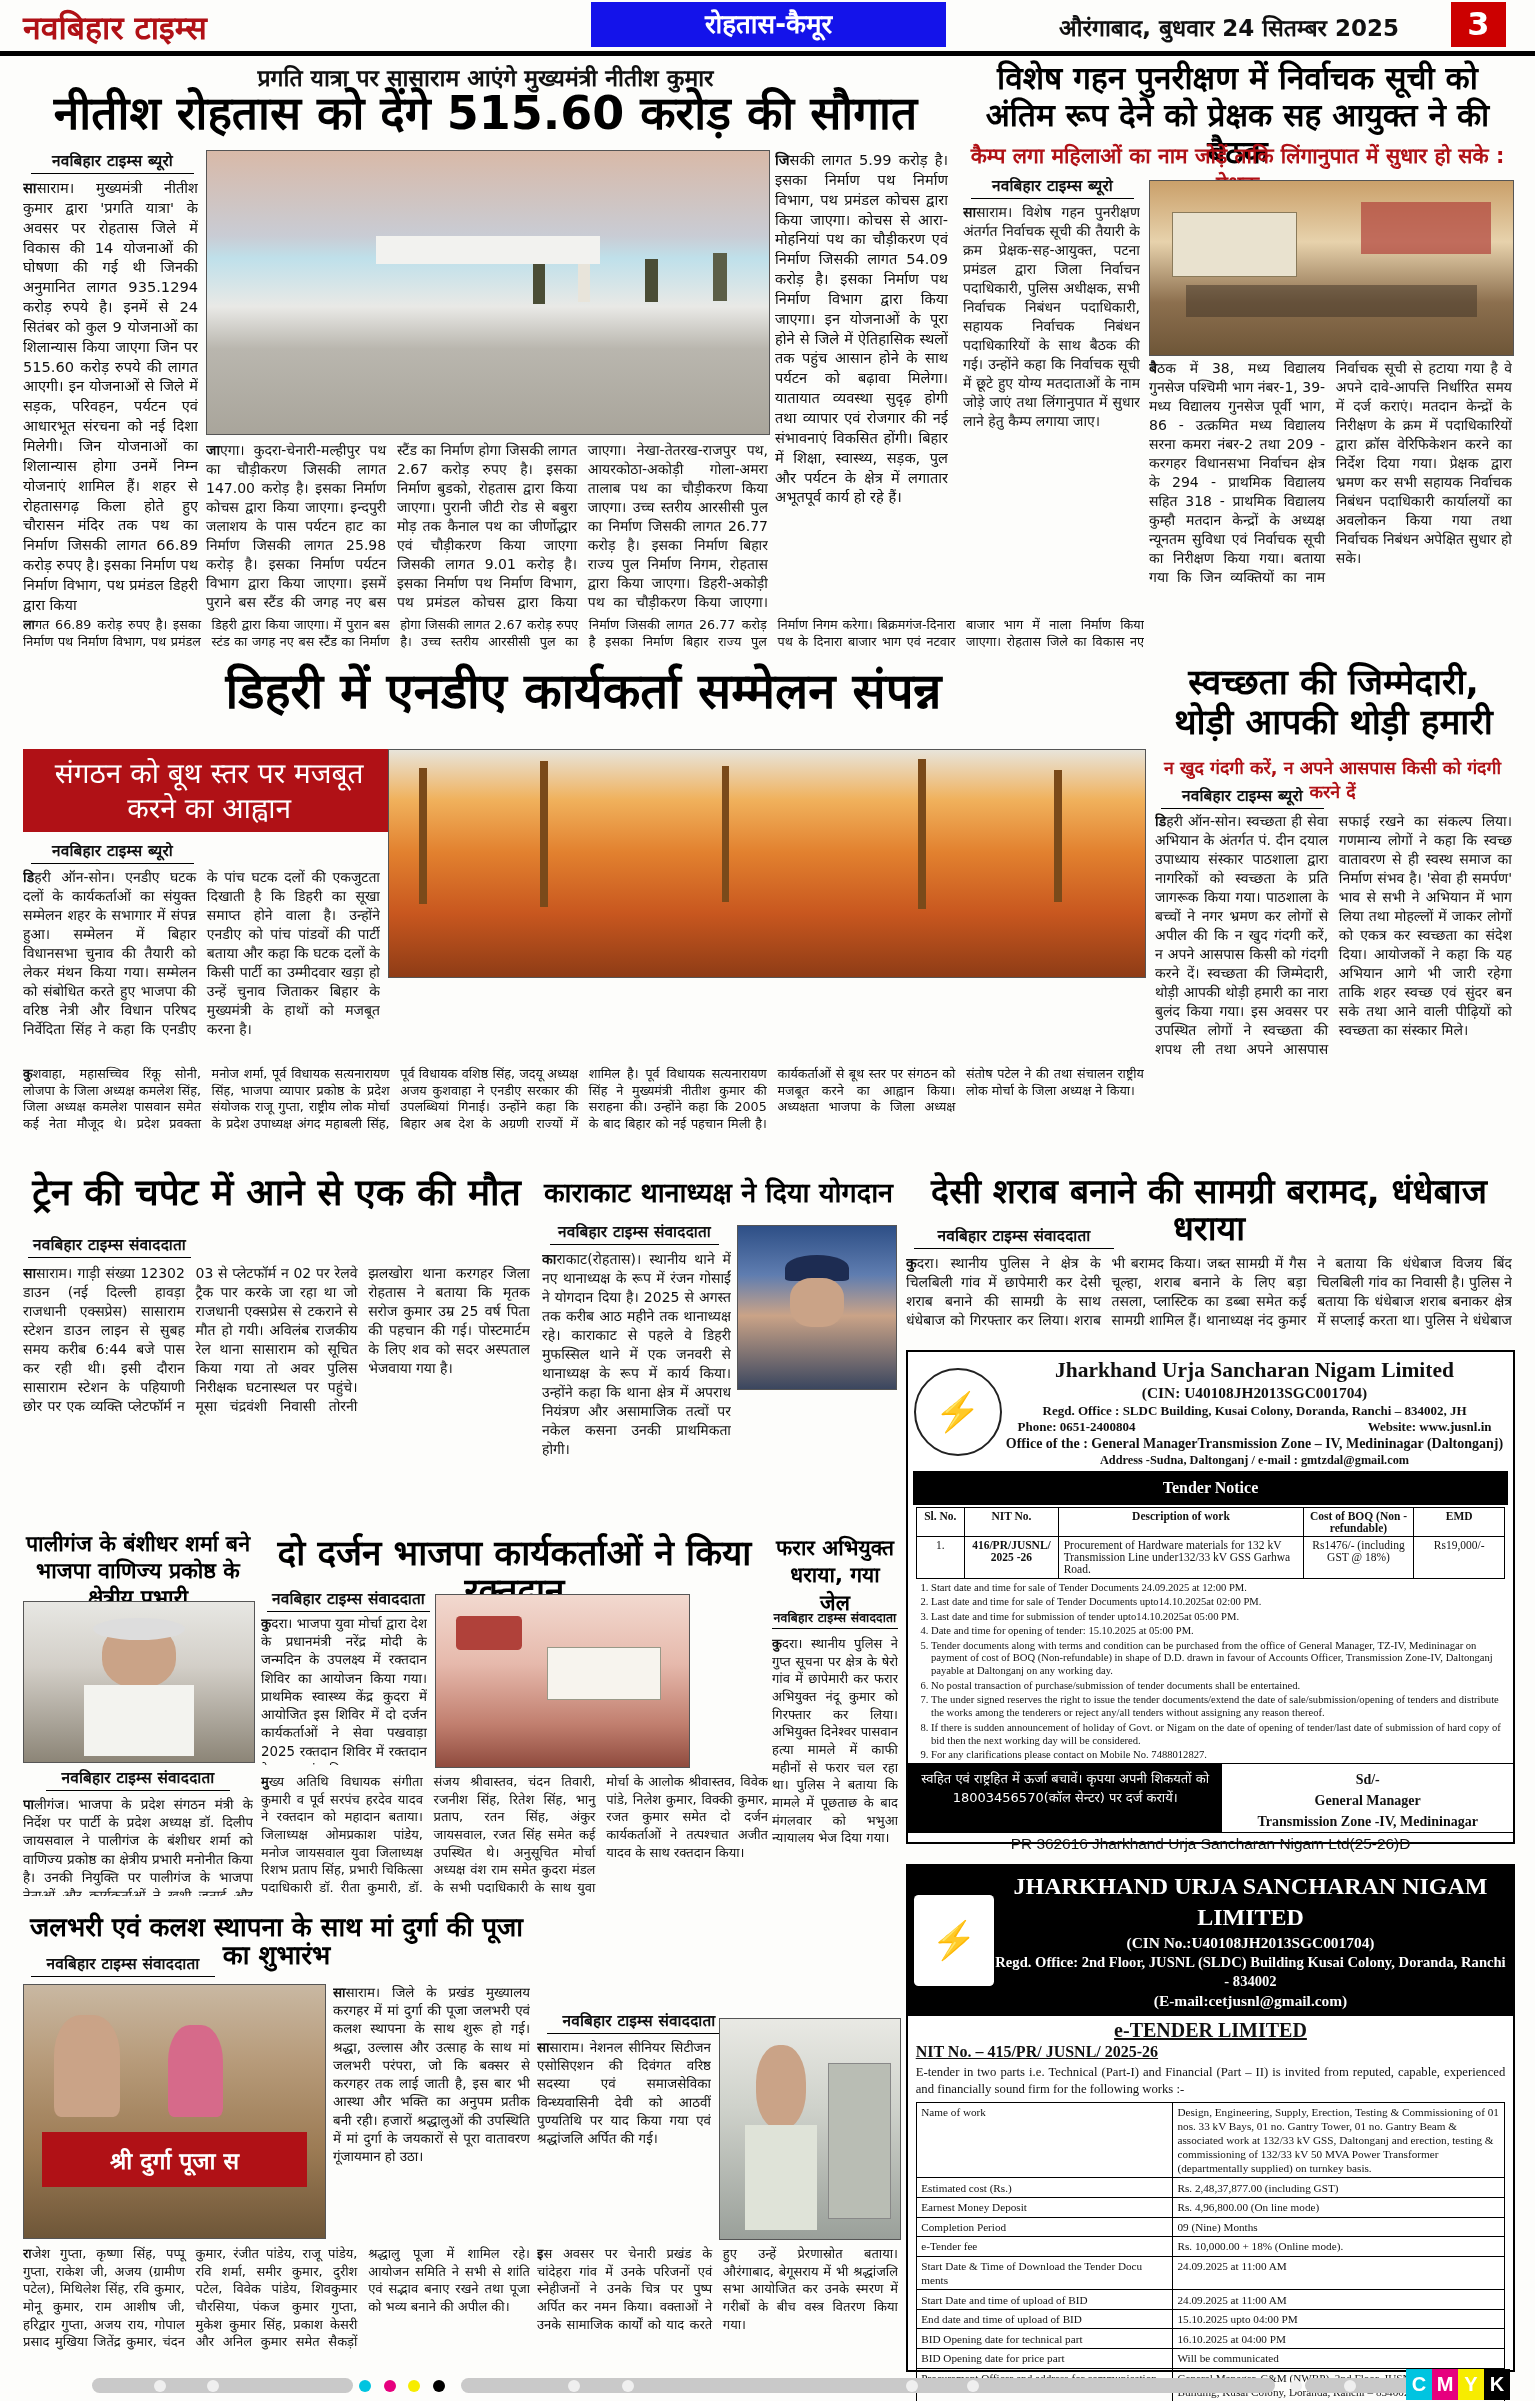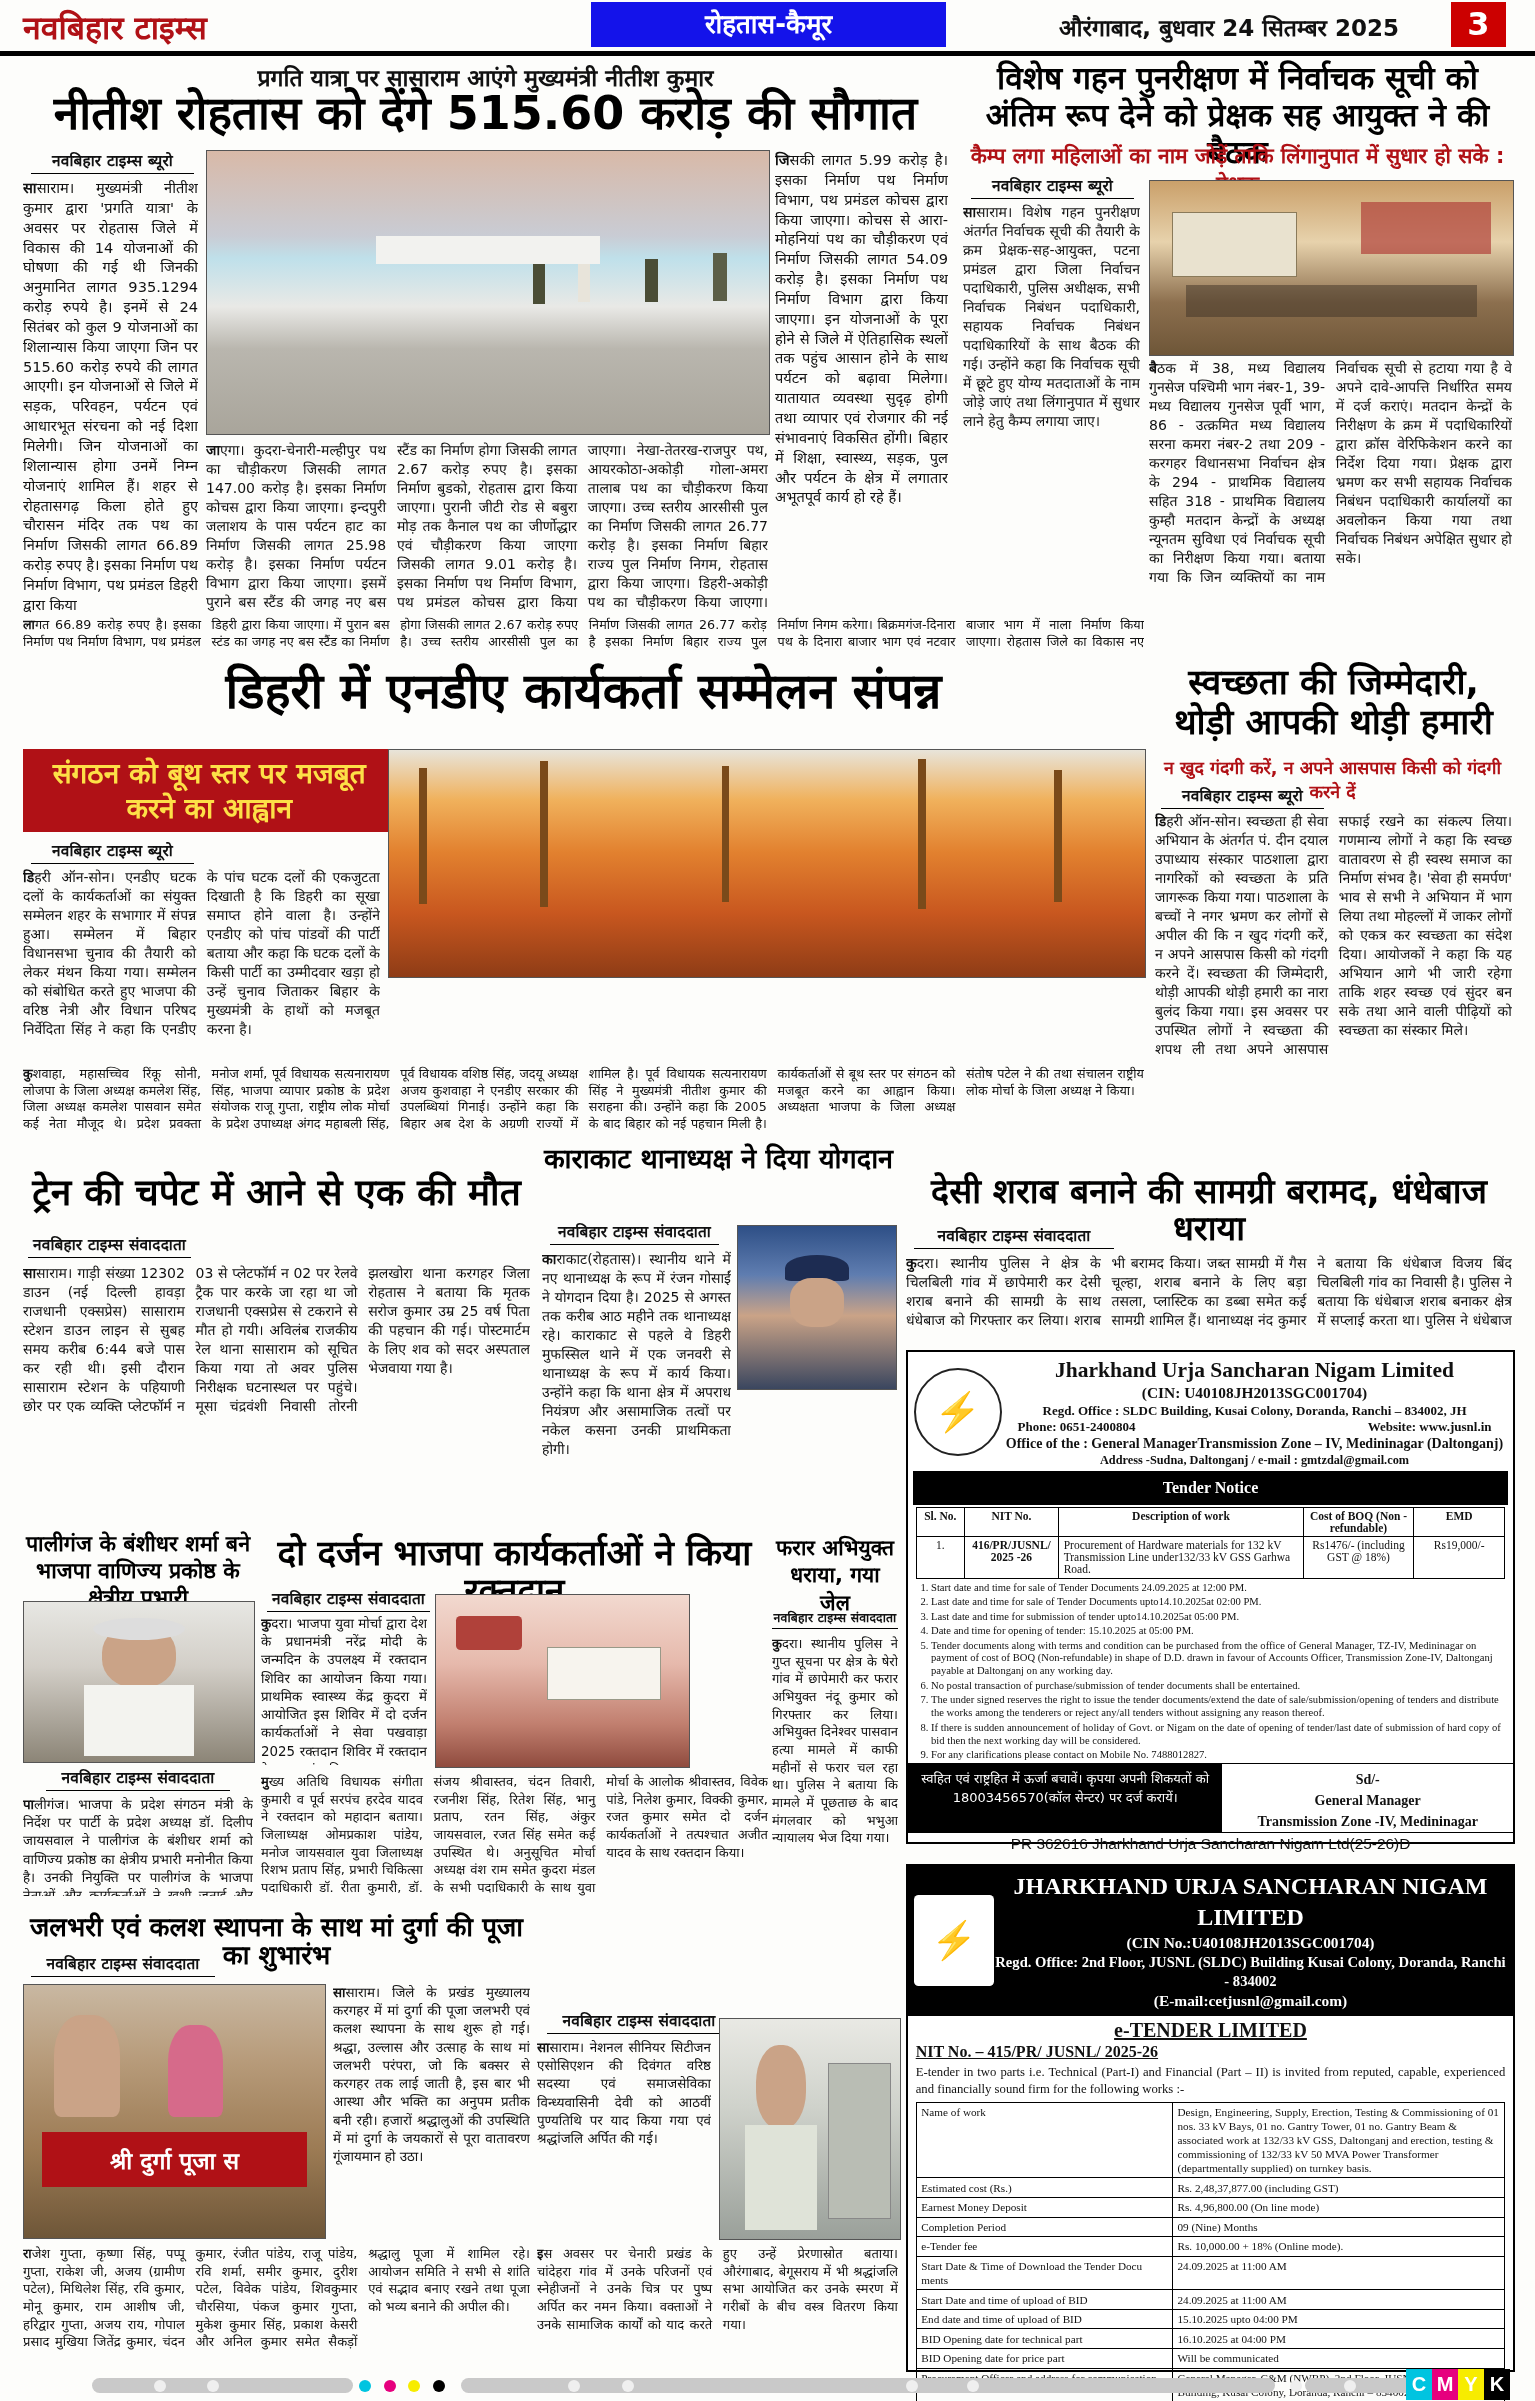--- a/index.html
+++ b/index.html
@@ -13,21 +13,21 @@
   .kicker{font-weight:bold;}
   .by{font-weight:bold;text-align:center;border-bottom:1.5px solid #000;padding-bottom:1.5px;
       font-size:15.4px;letter-spacing:0.2px;}
   .bd{font-size:14.6px;line-height:1.36;overflow:hidden;}
   .bd::first-letter{font-weight:bold;}
   .c2{column-count:2;column-gap:10.7px;}
   .c3{column-count:3;column-gap:10.7px;}
   .c6{column-count:6;column-gap:10.7px;}
   .small{font-size:12.7px;line-height:1.3;}
   .photo{background:#cfcfcf;border:0.8px solid #555;overflow:hidden;}
-  .redbox{background:#b01116;color:#fde047;font-weight:bold;text-align:center;}
+  .redbox{background:#b01116;color:#ffffff;font-weight:normal;text-align:center;}
   .rule{background:#000;}
   
   .tn{border:2.3px solid #000;background:#fff;font-family:"Liberation Serif",serif;}
   .tn .hdr{display:flex;align-items:center;border-bottom:2.3px solid #000;padding:4.6px 6.1px;}
   .tn .hd-txt{flex:1;text-align:center;line-height:1.25;}
   .blackbar{background:#000;color:#fff;font-weight:bold;text-align:center;}
   table.tt{border-collapse:collapse;width:100%;font-family:"Liberation Serif",serif;}
   table.tt td,table.tt th{border:1.5px solid #000;padding:2.3px 4.6px;vertical-align:top;}
   ol.notes{margin:3.1px 0 0 0;padding-left:23px;}
   ol.notes li{margin-bottom:1.5px;}
@@ -100,21 +100,21 @@
 
   <div class="abs ctr h" style="left:1155px;top:662px;width:357px;font-size:35px;line-height:1.15;">स्वच्छता की जिम्मेदारी, थोड़ी आपकी थोड़ी हमारी</div>
   <div class="abs ctr red kicker" style="left:1152px;top:755px;width:361px;font-size:17.7px;">न खुद गंदगी करें, न अपने आसपास किसी को गंदगी करने दें</div>
   <div class="abs by" style="left:1161px;top:785px;width:163px;">नवबिहार टाइम्स ब्यूरो</div>
   <div class="abs bd jst c2" style="left:1155px;top:812px;width:357px;height:350px;font-size:14px;">डिहरी ऑन-सोन। स्वच्छता ही सेवा अभियान के अंतर्गत पं. दीन दयाल उपाध्याय संस्कार पाठशाला द्वारा नागरिकों को स्वच्छता के प्रति जागरूक किया गया। पाठशाला के बच्चों ने नगर भ्रमण कर लोगों से अपील की कि न खुद गंदगी करें, न अपने आसपास किसी को गंदगी करने दें। स्वच्छता की जिम्मेदारी, थोड़ी आपकी थोड़ी हमारी का नारा बुलंद किया गया। इस अवसर पर उपस्थित लोगों ने स्वच्छता की शपथ ली तथा अपने आसपास सफाई रखने का संकल्प लिया। गणमान्य लोगों ने कहा कि स्वच्छ वातावरण से ही स्वस्थ समाज का निर्माण संभव है। 'सेवा ही समर्पण' भाव से सभी ने अभियान में भाग लिया तथा मोहल्लों में जाकर लोगों को एकत्र कर स्वच्छता का संदेश दिया। आयोजकों ने कहा कि यह अभियान आगे भी जारी रहेगा ताकि शहर स्वच्छ एवं सुंदर बन सके तथा आने वाली पीढ़ियों को स्वच्छता का संस्कार मिले।</div>
 
   <div class="abs ctr h" style="left:23px;top:1173px;width:507px;font-size:37px;">ट्रेन की चपेट में आने से एक की मौत</div>
   <div class="abs by" style="left:28px;top:1234px;width:163px;">नवबिहार टाइम्स संवाददाता</div>
   <div class="abs bd jst c3" style="left:23px;top:1264px;width:507px;height:258px;font-size:14px;">सासाराम। गाड़ी संख्या 12302 डाउन (नई दिल्ली हावड़ा राजधानी एक्सप्रेस) सासाराम स्टेशन डाउन लाइन से सुबह समय करीब 6:44 बजे पास कर रही थी। इसी दौरान सासाराम स्टेशन के पहियाणी छोर पर एक व्यक्ति प्लेटफॉर्म न 03 से प्लेटफॉर्म न 02 पर रेलवे ट्रैक पार करके जा रहा था जो राजधानी एक्सप्रेस से टकराने से मौत हो गयी। अविलंब राजकीय रेल थाना सासाराम को सूचित किया गया तो अवर पुलिस निरीक्षक घटनास्थल पर पहुंचे। मूसा चंद्रवंशी निवासी तोरनी झलखोरा थाना करगहर जिला रोहतास ने बताया कि मृतक सरोज कुमार उम्र 25 वर्ष पिता की पहचान की गई। पोस्टमार्टम के लिए शव को सदर अस्पताल भेजवाया गया है।</div>
 
-  <div class="abs ctr h" style="left:542px;top:1144px;width:353px;font-size:27px;">काराकाट थानाध्यक्ष ने दिया योगदान</div>
+  <div class="abs ctr h" style="left:542px;top:1178px;width:353px;font-size:27px;">काराकाट थानाध्यक्ष ने दिया योगदान</div>
   <div class="abs by" style="left:550px;top:1221px;width:169px;">नवबिहार टाइम्स संवाददाता</div>
   <div class="abs photo" style="left:737px;top:1225px;width:158px;height:163px;
        background:linear-gradient(180deg,#2e4f86 0%,#5f7db0 30%,#caa387 55%,#3a465f 100%);">
     <div style="position:absolute;left:30%;top:18%;width:40%;height:16%;background:#1d2c52;border-radius:50% 50% 10% 10%;"></div>
     <div style="position:absolute;left:33%;top:32%;width:34%;height:30%;background:#caa387;border-radius:40%;"></div>
   </div>
   <div class="abs bd jst" style="left:542px;top:1250px;width:189px;height:272px;font-size:14px;">काराकाट(रोहतास)। स्थानीय थाने में नए थानाध्यक्ष के रूप में रंजन गोसाईं ने योगदान दिया है। 2025 से अगस्त तक करीब आठ महीने तक थानाध्यक्ष रहे। काराकाट से पहले वे डिहरी मुफस्सिल थाने में एक जनवरी से थानाध्यक्ष के रूप में कार्य किया। उन्होंने कहा कि थाना क्षेत्र में अपराध नियंत्रण और असामाजिक तत्वों पर नकेल कसना उनकी प्राथमिकता होगी।</div>
 
   <div class="abs ctr h" style="left:906px;top:1173px;width:606px;font-size:34px;">देसी शराब बनाने की सामग्री बरामद, धंधेबाज धराया</div>
   <div class="abs by" style="left:914px;top:1225px;width:200px;">नवबिहार टाइम्स संवाददाता</div>

